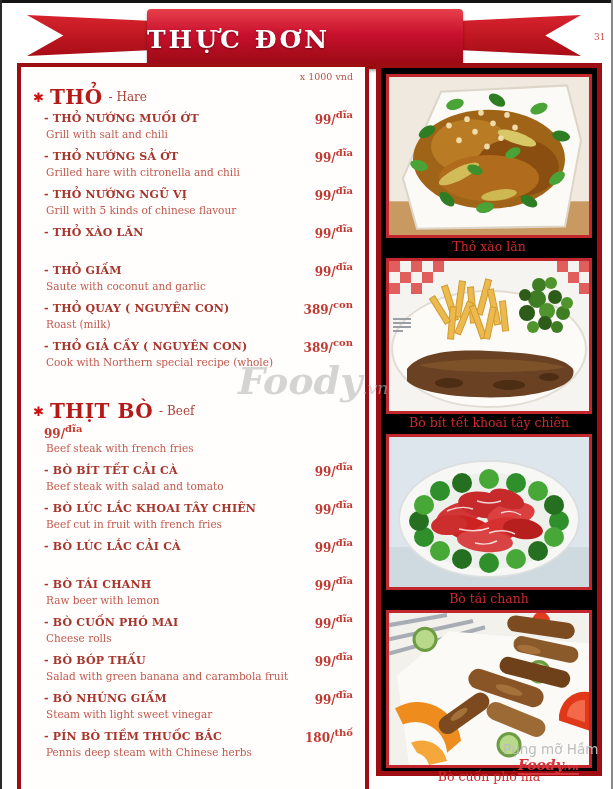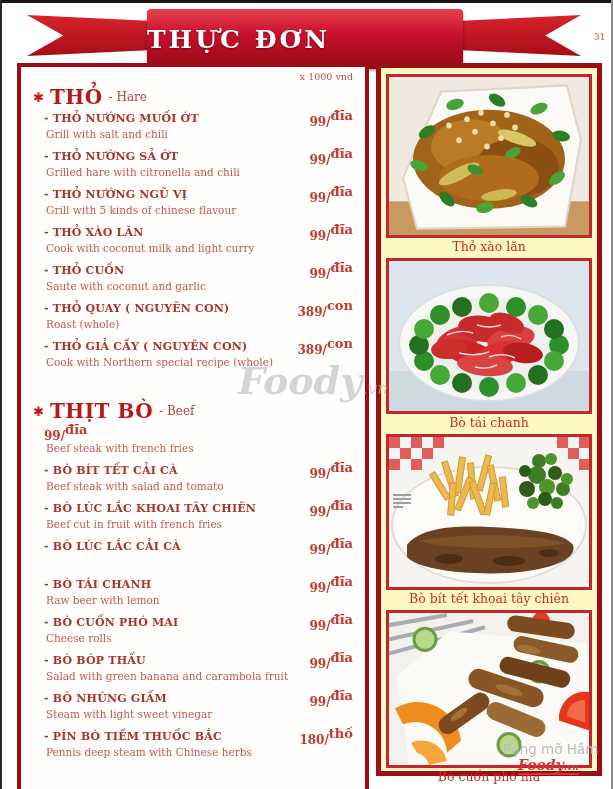--- a/index.html
+++ b/index.html
@@ -37,27 +37,27 @@
   .unit-note{height:12px;font-size:9.5px;color:#b5524c;text-align:right;margin-bottom:2px;}
   .section-header{height:24px;display:flex;align-items:center;gap:6px;}
   .section-header .star{color:#cc1111;font-size:13px;}
   .section-name-vi{color:#b51a18;font-size:20px;font-weight:bold;letter-spacing:.5px;text-align:right;}
   .section-name-en{color:#a8433c;font-size:12px;}
   .section + .section{margin-top:24px;}
   .menu-item{height:38px;}
   .name-row{height:19px;display:flex;justify-content:space-between;align-items:center;margin-left:11px;}
   .item-name{color:#a8352c;font-size:11px;font-weight:bold;letter-spacing:.2px;white-space:nowrap;}
   .item-price{color:#c13a32;font-size:12px;font-weight:bold;white-space:nowrap;}
-  .item-price sup{font-size:13px;position:relative;top:-1px;}
+  .item-price sup{font-size:10px;position:relative;top:-1px;}
   .item-desc{height:19px;padding-left:13px;color:#c05a4e;font-size:10.5px;}
 
   
   .photos-panel{
     position:absolute;left:376px;top:63px;width:226px;height:713px;
-    border:5px solid #9e0d12;background:#fef9c3;box-sizing:border-box;
+    border:5px solid #9e0d12;background:#000000;box-sizing:border-box;
     padding:6px 5px 0 5px;
   }
   .photo-fig{margin:0 0 3px 0;}
   .photo-frame{border:3px solid #c1272d;background:#fff;}
   .photo-frame svg{display:block;width:100%;}
   .photo-caption{height:17px;text-align:center;color:#cc2a2a;font-size:12.5px;line-height:17px;}
 
   
   .wm-center{
     position:absolute;left:238px;top:358px;z-index:6;pointer-events:none;
@@ -121,37 +121,36 @@
       <span class="item-price"><span>99/</span><sup>đĩa</sup></span>
     </div>
     <div class="item-desc">Grill with 5 kinds of chinese flavour</div>
   </div>
 
   <div class="menu-item">
     <div class="name-row">
       <span class="item-name">- THỎ XÀO LĂN</span>
       <span class="item-price"><span>99/</span><sup>đĩa</sup></span>
     </div>
-    <div class="item-desc">Cook with coconut milk and light curry</div>
-  </div>
-
-  <div class="menu-item">
-    <div class="name-row">
-      <span class="item-name">- THỎ CUỐN</span>
+  </div>
+
+  <div class="menu-item">
+    <div class="name-row">
+      <span class="item-name">- THỎ GIẤM</span>
       <span class="item-price"><span>99/</span><sup>đĩa</sup></span>
     </div>
     <div class="item-desc">Saute with coconut and garlic</div>
   </div>
 
   <div class="menu-item">
     <div class="name-row">
       <span class="item-name">- THỎ QUAY ( NGUYÊN CON)</span>
       <span class="item-price"><span>389/</span><sup>con</sup></span>
     </div>
-    <div class="item-desc">Roast (whole)</div>
+    <div class="item-desc">Roast (milk)</div>
   </div>
 
   <div class="menu-item">
     <div class="name-row">
       <span class="item-name">- THỎ GIẢ CẦY ( NGUYÊN CON)</span>
       <span class="item-price"><span>389/</span><sup>con</sup></span>
     </div>
     <div class="item-desc">Cook with Northern special recipe (whole)</div>
   </div>
 </div>
@@ -280,20 +279,81 @@
             <circle cx="60" cy="46" r="2.8"></circle>
         </g>
       </svg>
     </div>
     <figcaption class="photo-caption">Thỏ xào lăn</figcaption>
   </figure>
 
   <figure class="photo-fig">
     <div class="photo-frame">
       <svg viewBox="0 0 200 150" preserveAspectRatio="none" style="height:150px">
+        <rect width="200" height="150" fill="#f6f4f1"></rect>
+        <g fill="#e05e5c">
+          <rect x="0" y="0" width="11" height="11"></rect>
+            <rect x="22" y="0" width="11" height="11"></rect>
+            <rect x="44" y="0" width="11" height="11"></rect>
+          <rect x="11" y="11" width="11" height="11"></rect>
+            <rect x="33" y="11" width="11" height="11"></rect>
+          <rect x="0" y="22" width="11" height="11"></rect>
+            <rect x="22" y="22" width="11" height="11"></rect>
+          <rect x="168" y="0" width="11" height="11"></rect>
+            <rect x="190" y="0" width="10" height="11"></rect>
+          <rect x="179" y="11" width="11" height="11"></rect>
+            <rect x="190" y="22" width="10" height="11"></rect>
+        </g>
+        <ellipse cx="100" cy="88" rx="97" ry="58" fill="#fcfbf8" stroke="#e2ddd4" stroke-width="2"></ellipse>
+        <g stroke="#9aa0a6" stroke-width="2">
+            <line x1="4" y1="58" x2="22" y2="58"></line>
+            <line x1="4" y1="62" x2="22" y2="62"></line>
+            <line x1="4" y1="66" x2="22" y2="66"></line>
+            <line x1="4" y1="70" x2="14" y2="70"></line>
+          </g>
+        <g fill="#ecb94e" stroke="#d09a2e" stroke-width="1">
+          <rect x="58" y="24" width="6" height="36" transform="rotate(-18 61 42)"></rect>
+          <rect x="68" y="20" width="6" height="36" transform="rotate(8 71 38)"></rect>
+          <rect x="80" y="26" width="6" height="36" transform="rotate(-5 83 44)"></rect>
+          <rect x="92" y="18" width="6" height="36" transform="rotate(15 95 36)"></rect>
+          <rect x="102" y="28" width="6" height="36" transform="rotate(-12 105 46)"></rect>
+          <rect x="72" y="40" width="6" height="34" transform="rotate(22 75 57)"></rect>
+          <rect x="86" y="44" width="6" height="34" transform="rotate(-20 89 61)"></rect>
+          <rect x="60" y="46" width="6" height="32" transform="rotate(5 63 62)"></rect>
+          <rect x="98" y="46" width="6" height="32" transform="rotate(12 101 62)"></rect>
+          <rect x="112" y="40" width="6" height="30" transform="rotate(-6 115 55)"></rect>
+          <rect x="48" y="34" width="6" height="30" transform="rotate(-32 51 49)"></rect>
+        </g>
+        <g>
+          <circle cx="138" cy="52" r="8" fill="#2c5c17"></circle>
+            <circle cx="148" cy="38" r="9" fill="#3f7d24"></circle>
+          <circle cx="158" cy="50" r="8" fill="#4f942c"></circle>
+            <circle cx="166" cy="36" r="7" fill="#2c5c17"></circle>
+          <circle cx="174" cy="52" r="7" fill="#3f7d24"></circle>
+            <circle cx="156" cy="62" r="7" fill="#2c5c17"></circle>
+          <circle cx="144" cy="66" r="6" fill="#4f942c"></circle>
+            <circle cx="168" cy="66" r="6" fill="#3f7d24"></circle>
+          <circle cx="178" cy="42" r="6" fill="#4f942c"></circle>
+            <circle cx="150" cy="24" r="7" fill="#3f7d24"></circle>
+          <circle cx="136" cy="34" r="6" fill="#2c5c17"></circle>
+            <circle cx="162" cy="22" r="6" fill="#4f942c"></circle>
+        </g>
+        <path d="M18,108 C30,92 60,88 100,90 C145,92 175,96 184,108 C188,120 170,132 120,136 C70,138 30,132 18,120 Z" fill="#6a4122"></path>
+        <path d="M30,104 C70,96 140,96 176,106 C160,112 60,114 30,104 Z" fill="#7d5229"></path>
+        <ellipse cx="60" cy="122" rx="14" ry="5" fill="#4e2d15"></ellipse>
+        <ellipse cx="120" cy="124" rx="16" ry="5" fill="#4e2d15"></ellipse>
+        <ellipse cx="160" cy="116" rx="10" ry="4" fill="#4e2d15"></ellipse>
+      </svg>
+    </div>
+    <figcaption class="photo-caption">Bò bít tết khoai tây chiên</figcaption>
+  </figure>
+
+  <figure class="photo-fig">
+    <div class="photo-frame">
+      <svg viewBox="0 0 200 150" preserveAspectRatio="none" style="height:150px">
         <rect width="200" height="150" fill="#dde6ec"></rect>
         <rect y="110" width="200" height="40" fill="#cfd9e0"></rect>
         <ellipse cx="100" cy="82" rx="90" ry="58" fill="#f7f8f6" stroke="#dcdfe0" stroke-width="2"></ellipse>
         <ellipse cx="100" cy="84" rx="78" ry="48" fill="#eef0ec"></ellipse>
         <g>
           <circle cx="170" cy="84" r="10" fill="#2f8f2b"></circle>
             <circle cx="165" cy="100" r="10" fill="#47a838"></circle>
           <circle cx="149" cy="114" r="10" fill="#256f20"></circle>
             <circle cx="127" cy="122" r="10" fill="#47a838"></circle>
           <circle cx="100" cy="126" r="10" fill="#2f8f2b"></circle>
@@ -328,81 +388,20 @@
             <path d="M112,76 q10,-4 20,2"></path>
             <path d="M86,106 q12,3 22,-2"></path>
         </g>
       </svg>
     </div>
     <figcaption class="photo-caption">Bò tái chanh</figcaption>
   </figure>
 
   <figure class="photo-fig">
     <div class="photo-frame">
-      <svg viewBox="0 0 200 150" preserveAspectRatio="none" style="height:150px">
-        <rect width="200" height="150" fill="#f6f4f1"></rect>
-        <g fill="#e05e5c">
-          <rect x="0" y="0" width="11" height="11"></rect>
-            <rect x="22" y="0" width="11" height="11"></rect>
-            <rect x="44" y="0" width="11" height="11"></rect>
-          <rect x="11" y="11" width="11" height="11"></rect>
-            <rect x="33" y="11" width="11" height="11"></rect>
-          <rect x="0" y="22" width="11" height="11"></rect>
-            <rect x="22" y="22" width="11" height="11"></rect>
-          <rect x="168" y="0" width="11" height="11"></rect>
-            <rect x="190" y="0" width="10" height="11"></rect>
-          <rect x="179" y="11" width="11" height="11"></rect>
-            <rect x="190" y="22" width="10" height="11"></rect>
-        </g>
-        <ellipse cx="100" cy="88" rx="97" ry="58" fill="#fcfbf8" stroke="#e2ddd4" stroke-width="2"></ellipse>
-        <g stroke="#9aa0a6" stroke-width="2">
-            <line x1="4" y1="58" x2="22" y2="58"></line>
-            <line x1="4" y1="62" x2="22" y2="62"></line>
-            <line x1="4" y1="66" x2="22" y2="66"></line>
-            <line x1="4" y1="70" x2="14" y2="70"></line>
-          </g>
-        <g fill="#ecb94e" stroke="#d09a2e" stroke-width="1">
-          <rect x="58" y="24" width="6" height="36" transform="rotate(-18 61 42)"></rect>
-          <rect x="68" y="20" width="6" height="36" transform="rotate(8 71 38)"></rect>
-          <rect x="80" y="26" width="6" height="36" transform="rotate(-5 83 44)"></rect>
-          <rect x="92" y="18" width="6" height="36" transform="rotate(15 95 36)"></rect>
-          <rect x="102" y="28" width="6" height="36" transform="rotate(-12 105 46)"></rect>
-          <rect x="72" y="40" width="6" height="34" transform="rotate(22 75 57)"></rect>
-          <rect x="86" y="44" width="6" height="34" transform="rotate(-20 89 61)"></rect>
-          <rect x="60" y="46" width="6" height="32" transform="rotate(5 63 62)"></rect>
-          <rect x="98" y="46" width="6" height="32" transform="rotate(12 101 62)"></rect>
-          <rect x="112" y="40" width="6" height="30" transform="rotate(-6 115 55)"></rect>
-          <rect x="48" y="34" width="6" height="30" transform="rotate(-32 51 49)"></rect>
-        </g>
-        <g>
-          <circle cx="138" cy="52" r="8" fill="#2c5c17"></circle>
-            <circle cx="148" cy="38" r="9" fill="#3f7d24"></circle>
-          <circle cx="158" cy="50" r="8" fill="#4f942c"></circle>
-            <circle cx="166" cy="36" r="7" fill="#2c5c17"></circle>
-          <circle cx="174" cy="52" r="7" fill="#3f7d24"></circle>
-            <circle cx="156" cy="62" r="7" fill="#2c5c17"></circle>
-          <circle cx="144" cy="66" r="6" fill="#4f942c"></circle>
-            <circle cx="168" cy="66" r="6" fill="#3f7d24"></circle>
-          <circle cx="178" cy="42" r="6" fill="#4f942c"></circle>
-            <circle cx="150" cy="24" r="7" fill="#3f7d24"></circle>
-          <circle cx="136" cy="34" r="6" fill="#2c5c17"></circle>
-            <circle cx="162" cy="22" r="6" fill="#4f942c"></circle>
-        </g>
-        <path d="M18,108 C30,92 60,88 100,90 C145,92 175,96 184,108 C188,120 170,132 120,136 C70,138 30,132 18,120 Z" fill="#6a4122"></path>
-        <path d="M30,104 C70,96 140,96 176,106 C160,112 60,114 30,104 Z" fill="#7d5229"></path>
-        <ellipse cx="60" cy="122" rx="14" ry="5" fill="#4e2d15"></ellipse>
-        <ellipse cx="120" cy="124" rx="16" ry="5" fill="#4e2d15"></ellipse>
-        <ellipse cx="160" cy="116" rx="10" ry="4" fill="#4e2d15"></ellipse>
-      </svg>
-    </div>
-    <figcaption class="photo-caption">Bò bít tết khoai tây chiên</figcaption>
-  </figure>
-
-  <figure class="photo-fig">
-    <div class="photo-frame">
       <svg viewBox="0 0 200 150" preserveAspectRatio="none" style="height:152px">
         <rect width="200" height="150" fill="#f3f1ec"></rect>
         <g stroke="#a8adb5" stroke-width="4">
           <line x1="0" y1="12" x2="58" y2="2"></line>
             <line x1="0" y1="26" x2="84" y2="8"></line>
             <line x1="0" y1="40" x2="96" y2="14"></line>
         </g>
         <polygon points="20,150 8,62 60,18 200,30 200,150" fill="#fbfaf7"></polygon>
         <circle cx="36" cy="26" r="11" fill="#b9d98a" stroke="#6d9c42" stroke-width="3"></circle>
         <circle cx="150" cy="58" r="10" fill="#b9d98a" stroke="#6d9c42" stroke-width="3"></circle>

